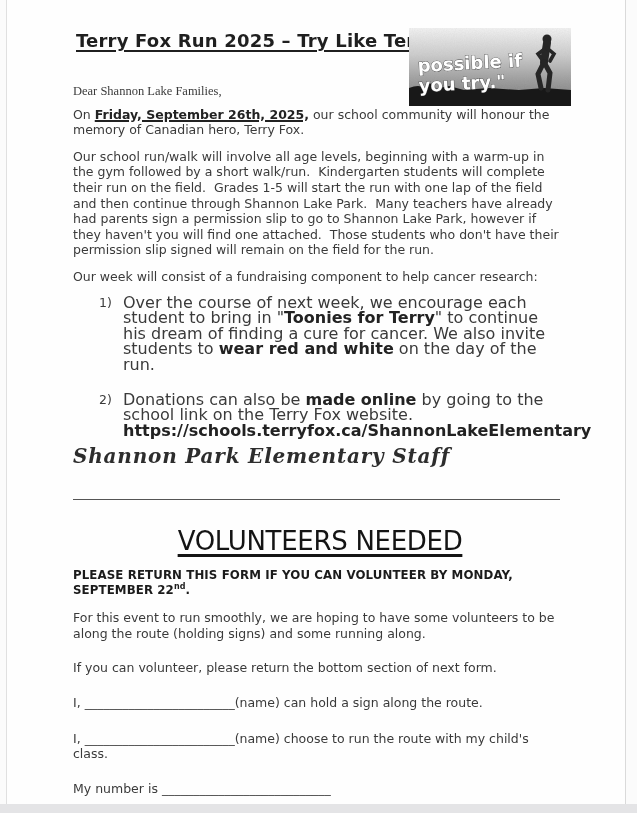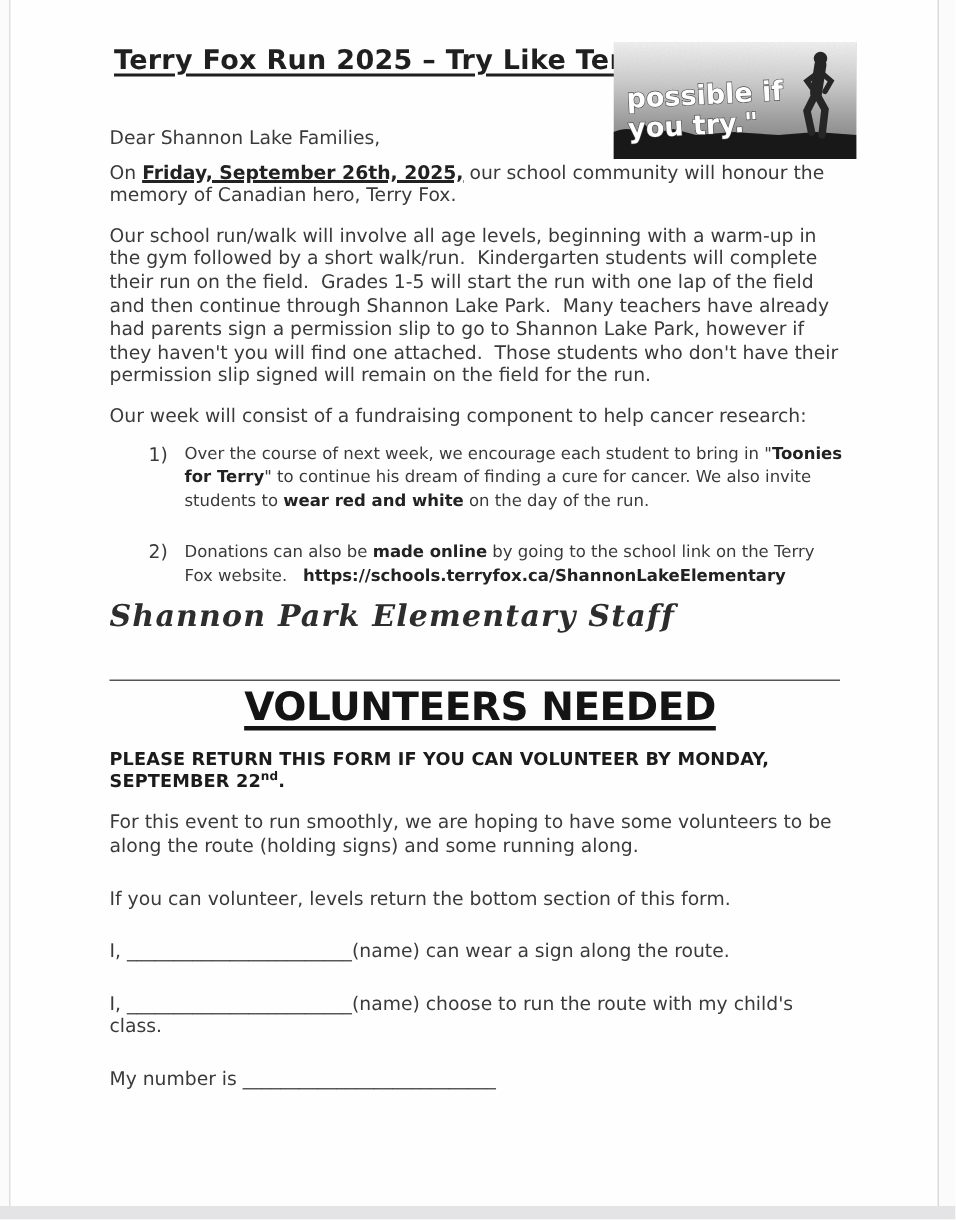--- a/index.html
+++ b/index.html
@@ -31,48 +31,48 @@
   .banner {
     position:absolute; top:28px; left:402px; width:162px; height:78px;
     box-shadow:0 0 0 1px #cfcfcf inset;
   }
   .banner svg { display:block; }
 
   p.body {
     font-size:12.5px; line-height:15.6px; color:#3a3a3a;
     white-space:pre-wrap; max-width:492px;
   }
-  .salutation   { margin-top:33px; }
+  .salutation   { margin-top:33px;font-family:Liberation Serif, serif; }
   .date-line    { margin-top:7px;  }
   .run-details  { margin-top:11px; }
   .fund-intro   { margin-top:11px; }
   b, .bold { font-weight:bold; color:#222; }
   .bu { font-weight:bold; color:#222; text-decoration:underline; text-decoration-thickness:1.5px; }
 
   .list-item { display:flex; margin-top:10px; padding-left:26px; max-width:492px; }
   .list-item.second { margin-top:19px; }
   .list-item .num { flex:none; width:24px; font-size:12.5px; line-height:15.6px; }
-  .li-body { font-size:11px; line-height:15.6px; white-space:pre-wrap; }
+  .li-body { font-size:16px; line-height:15.6px; white-space:pre-wrap; }
 
   .thanks    { margin-top:25px; }
   .signature {
     margin-top:6px;
     font-family:"DejaVu Serif","Liberation Serif",serif;
     font-style:italic; font-weight:bold;
     font-size:20px; color:#2d2d2d; letter-spacing:0.8px;
   }
 
   hr.divider {
     margin-top:31px; border:none; border-top:1.6px solid #555;
     width:487px;
   }
 
   h2.vol-heading {
-    margin-top:3px; text-align:center;
-    font-size:26px; font-weight:bold; color:#141414; letter-spacing:-0.3px;
+    margin-top:26px; text-align:center;
+    font-size:26px; font-weight:normal; color:#141414; letter-spacing:-0.3px;
     text-decoration:underline; text-decoration-thickness:2.5px; text-underline-offset:4px;
   }
   p.deadline {
     margin-top:12px; font-size:11.8px; font-weight:bold; color:#1b1b1b;
     letter-spacing:0.1px; white-space:pre-wrap;
   }
   p.deadline sup { font-size:8px; }
   .smoothly   { margin-top:13px; }
   .return-note{ margin-top:19px; }
 
@@ -141,23 +141,23 @@
     <p class="signature">Shannon Park Elementary Staff</p>
 
     <hr class="divider">
 
     <h2 class="vol-heading">VOLUNTEERS NEEDED</h2>
 
     <p class="deadline"><span>PLEASE RETURN THIS FORM IF YOU CAN VOLUNTEER BY MONDAY, SEPTEMBER 22</span><sup>nd</sup><span>.</span></p>
 
     <p class="body smoothly">For this event to run smoothly, we are hoping to have some volunteers to be along the route (holding signs) and some running along.</p>
 
-    <p class="body return-note">If you can volunteer, levels return the bottom section of this form.</p>
+    <p class="body return-note">If you can volunteer, please return the bottom section of next form.</p>
 
-    <p class="form-line"><span>I, </span><span class="blank">________________________</span><span>(name) can wear a sign along the route.</span></p>
+    <p class="form-line"><span>I, </span><span class="blank">________________________</span><span>(name) can hold a sign along the route.</span></p>
 
     <p class="form-line"><span>I, </span><span class="blank">________________________</span><span>(name) choose to run the route with my child's class.</span></p>
 
     <p class="form-line"><span>My number is </span><span class="blank">___________________________</span><span></span></p>
 
   </div>
 </div>
 
 <div class="scan-bottom-edge"></div>
 

